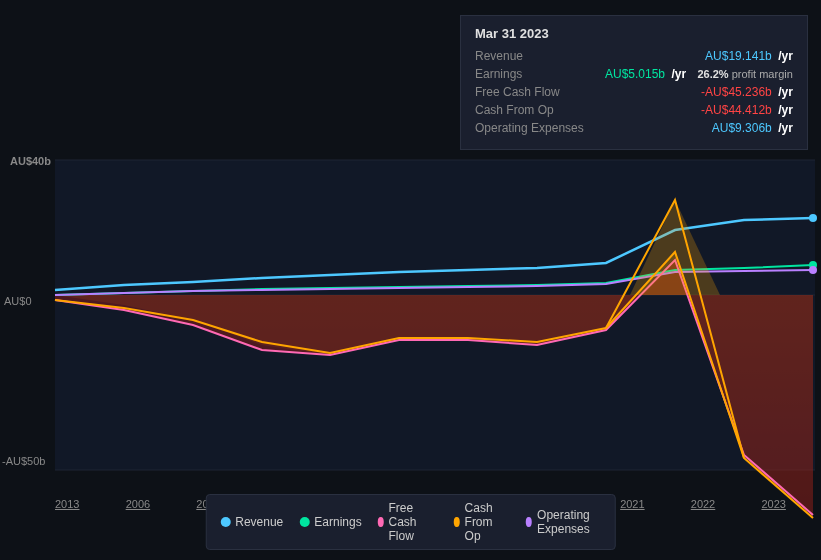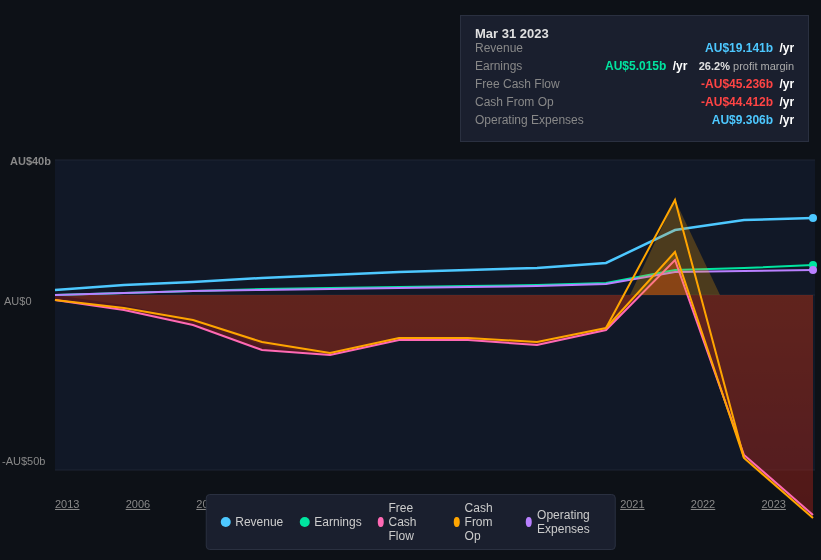--- a/index.html
+++ b/index.html
@@ -27,38 +27,39 @@
       border: 1px solid #2a3040;
       padding: 10px 14px;
       z-index: 10;
       min-width: 340px;
     }
 
     .tooltip-title {
       color: #e0e0e0;
       font-size: 13px;
       font-weight: bold;
+      margin-bottom: 8px;
     }
 
     .tooltip-row {
       display: flex;
       justify-content: space-between;
       align-items: center;
       margin-bottom: 4px;
       font-size: 12px;
     }
 
     .tooltip-label {
       color: #888;
       min-width: 130px;
     }
 
     .tooltip-value {
       color: #4dc8ff;
-      font-weight: bold;
+      font-weight: normal;
     }
 
     .tooltip-value.negative {
       color: #ff4444;
     }
 
     .tooltip-value.green {
       color: #00e5a0;
     }
 

